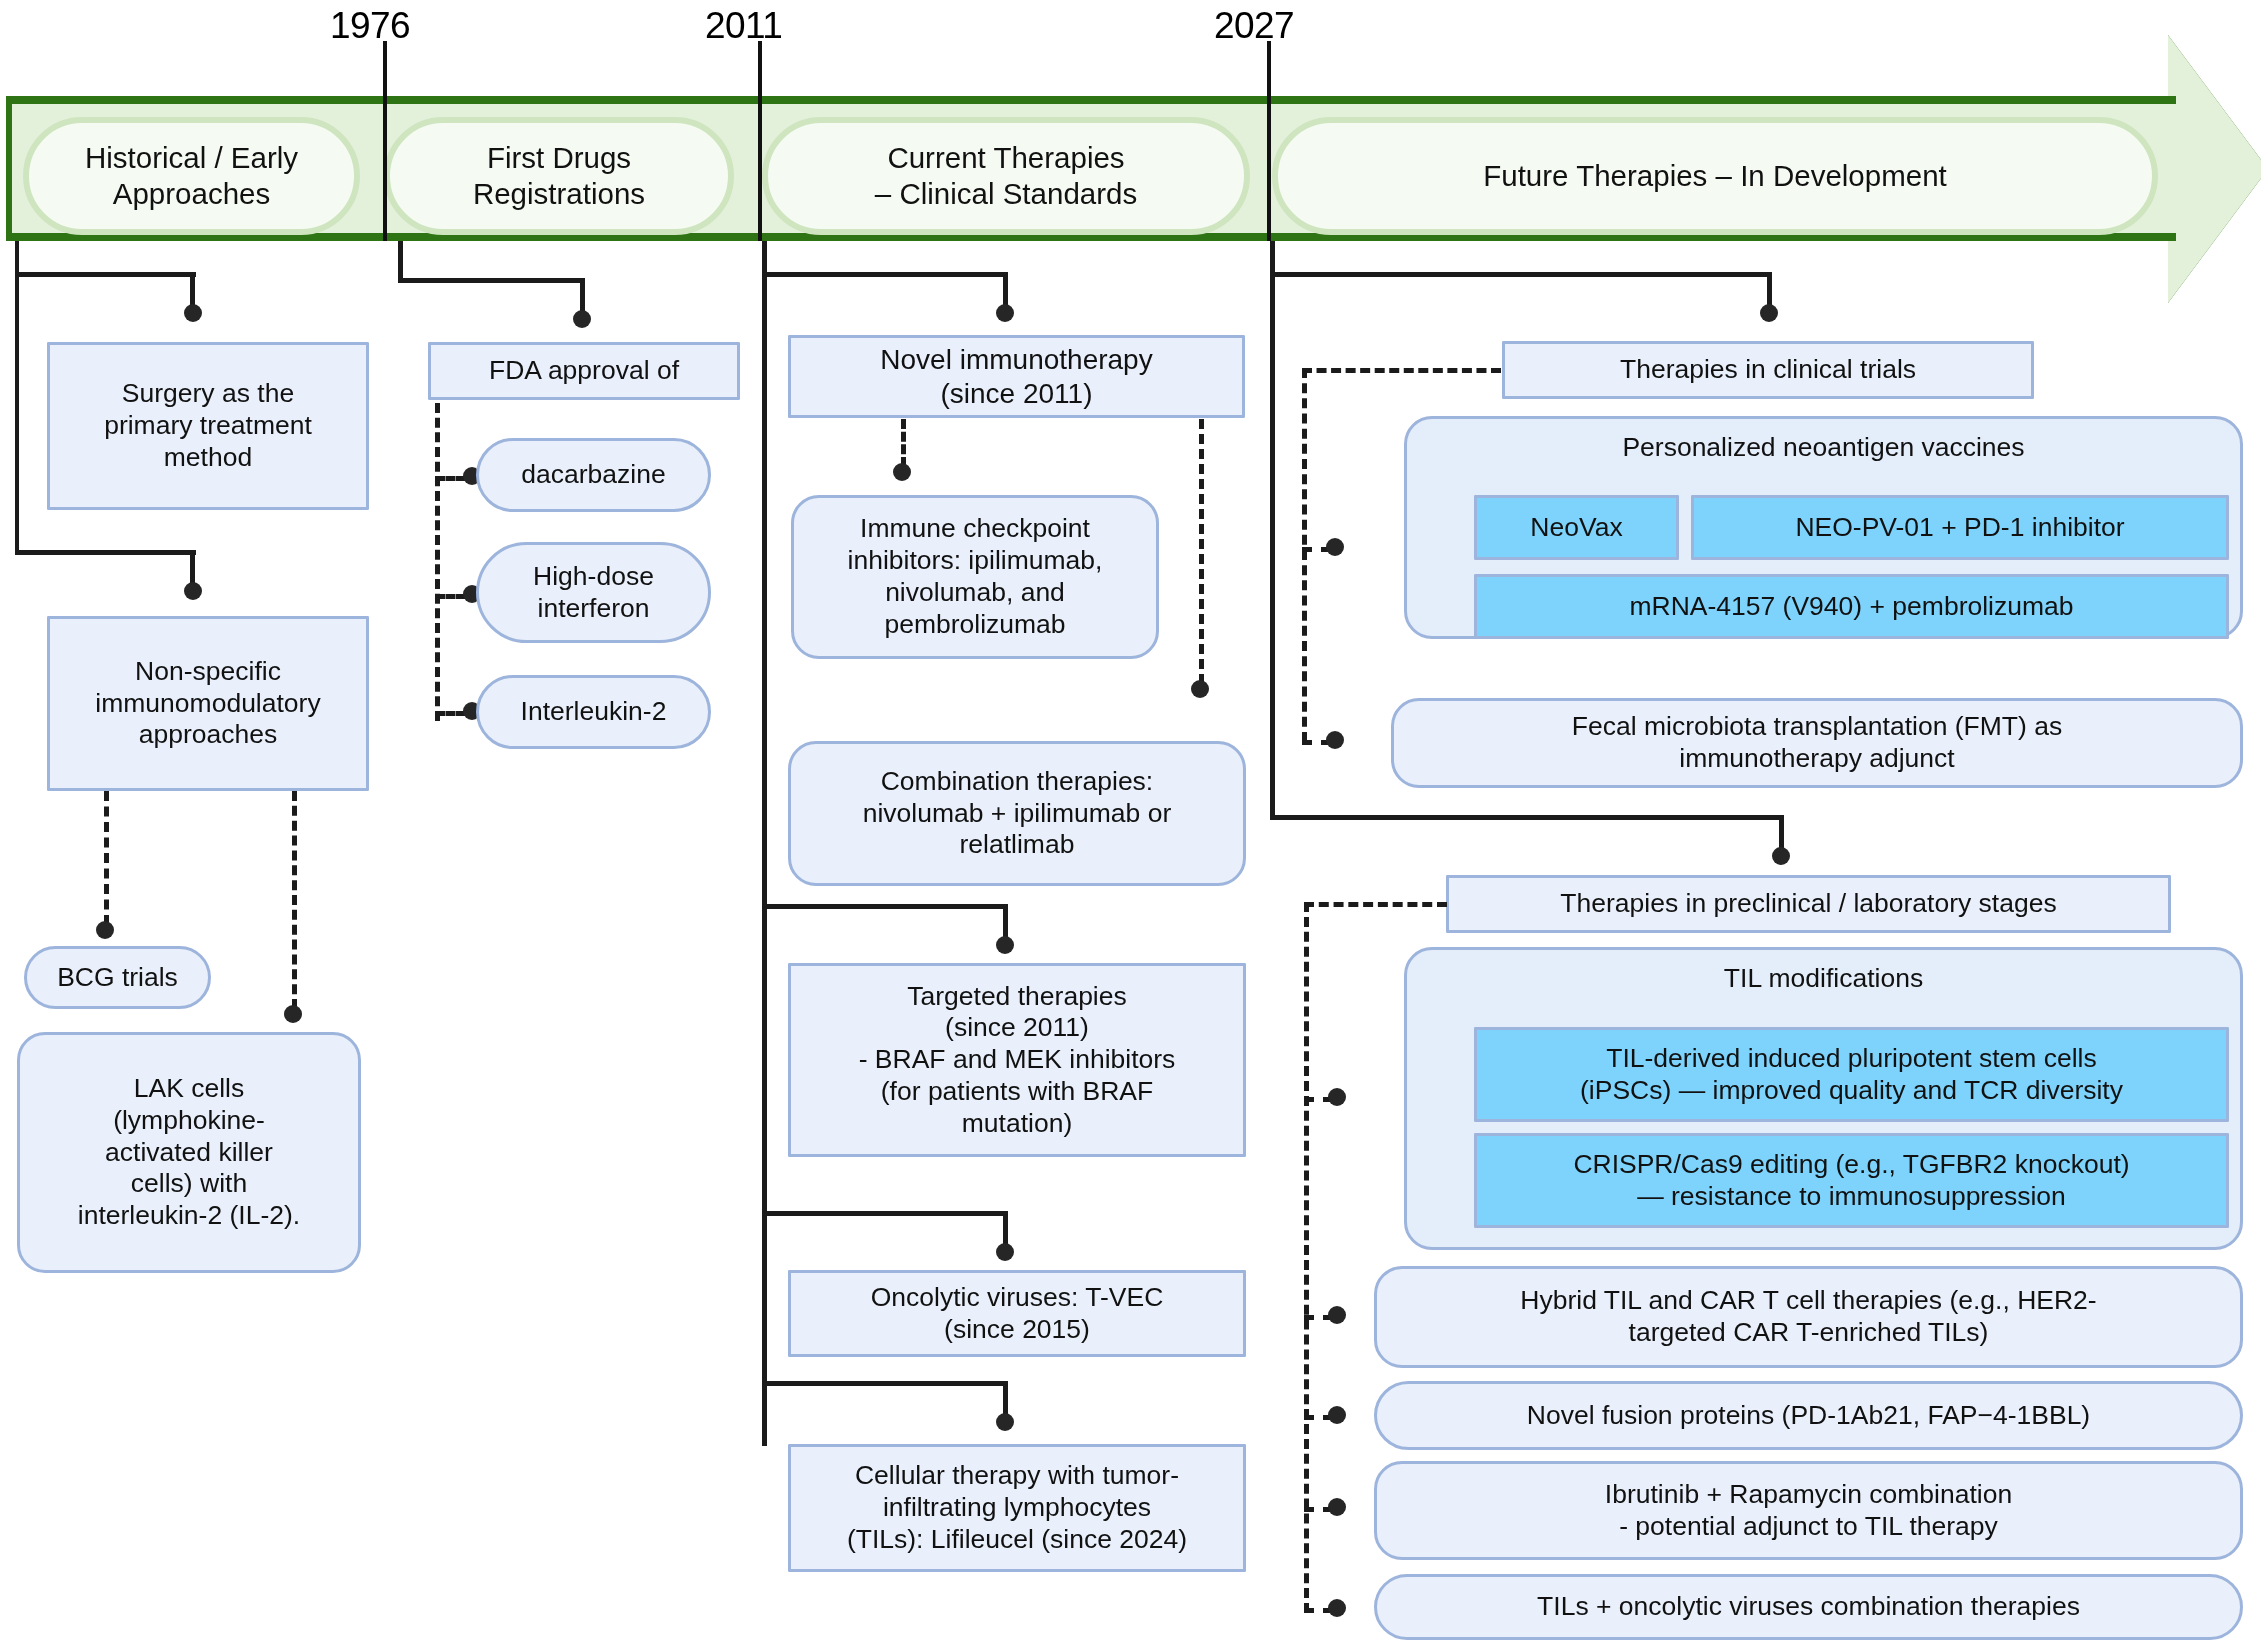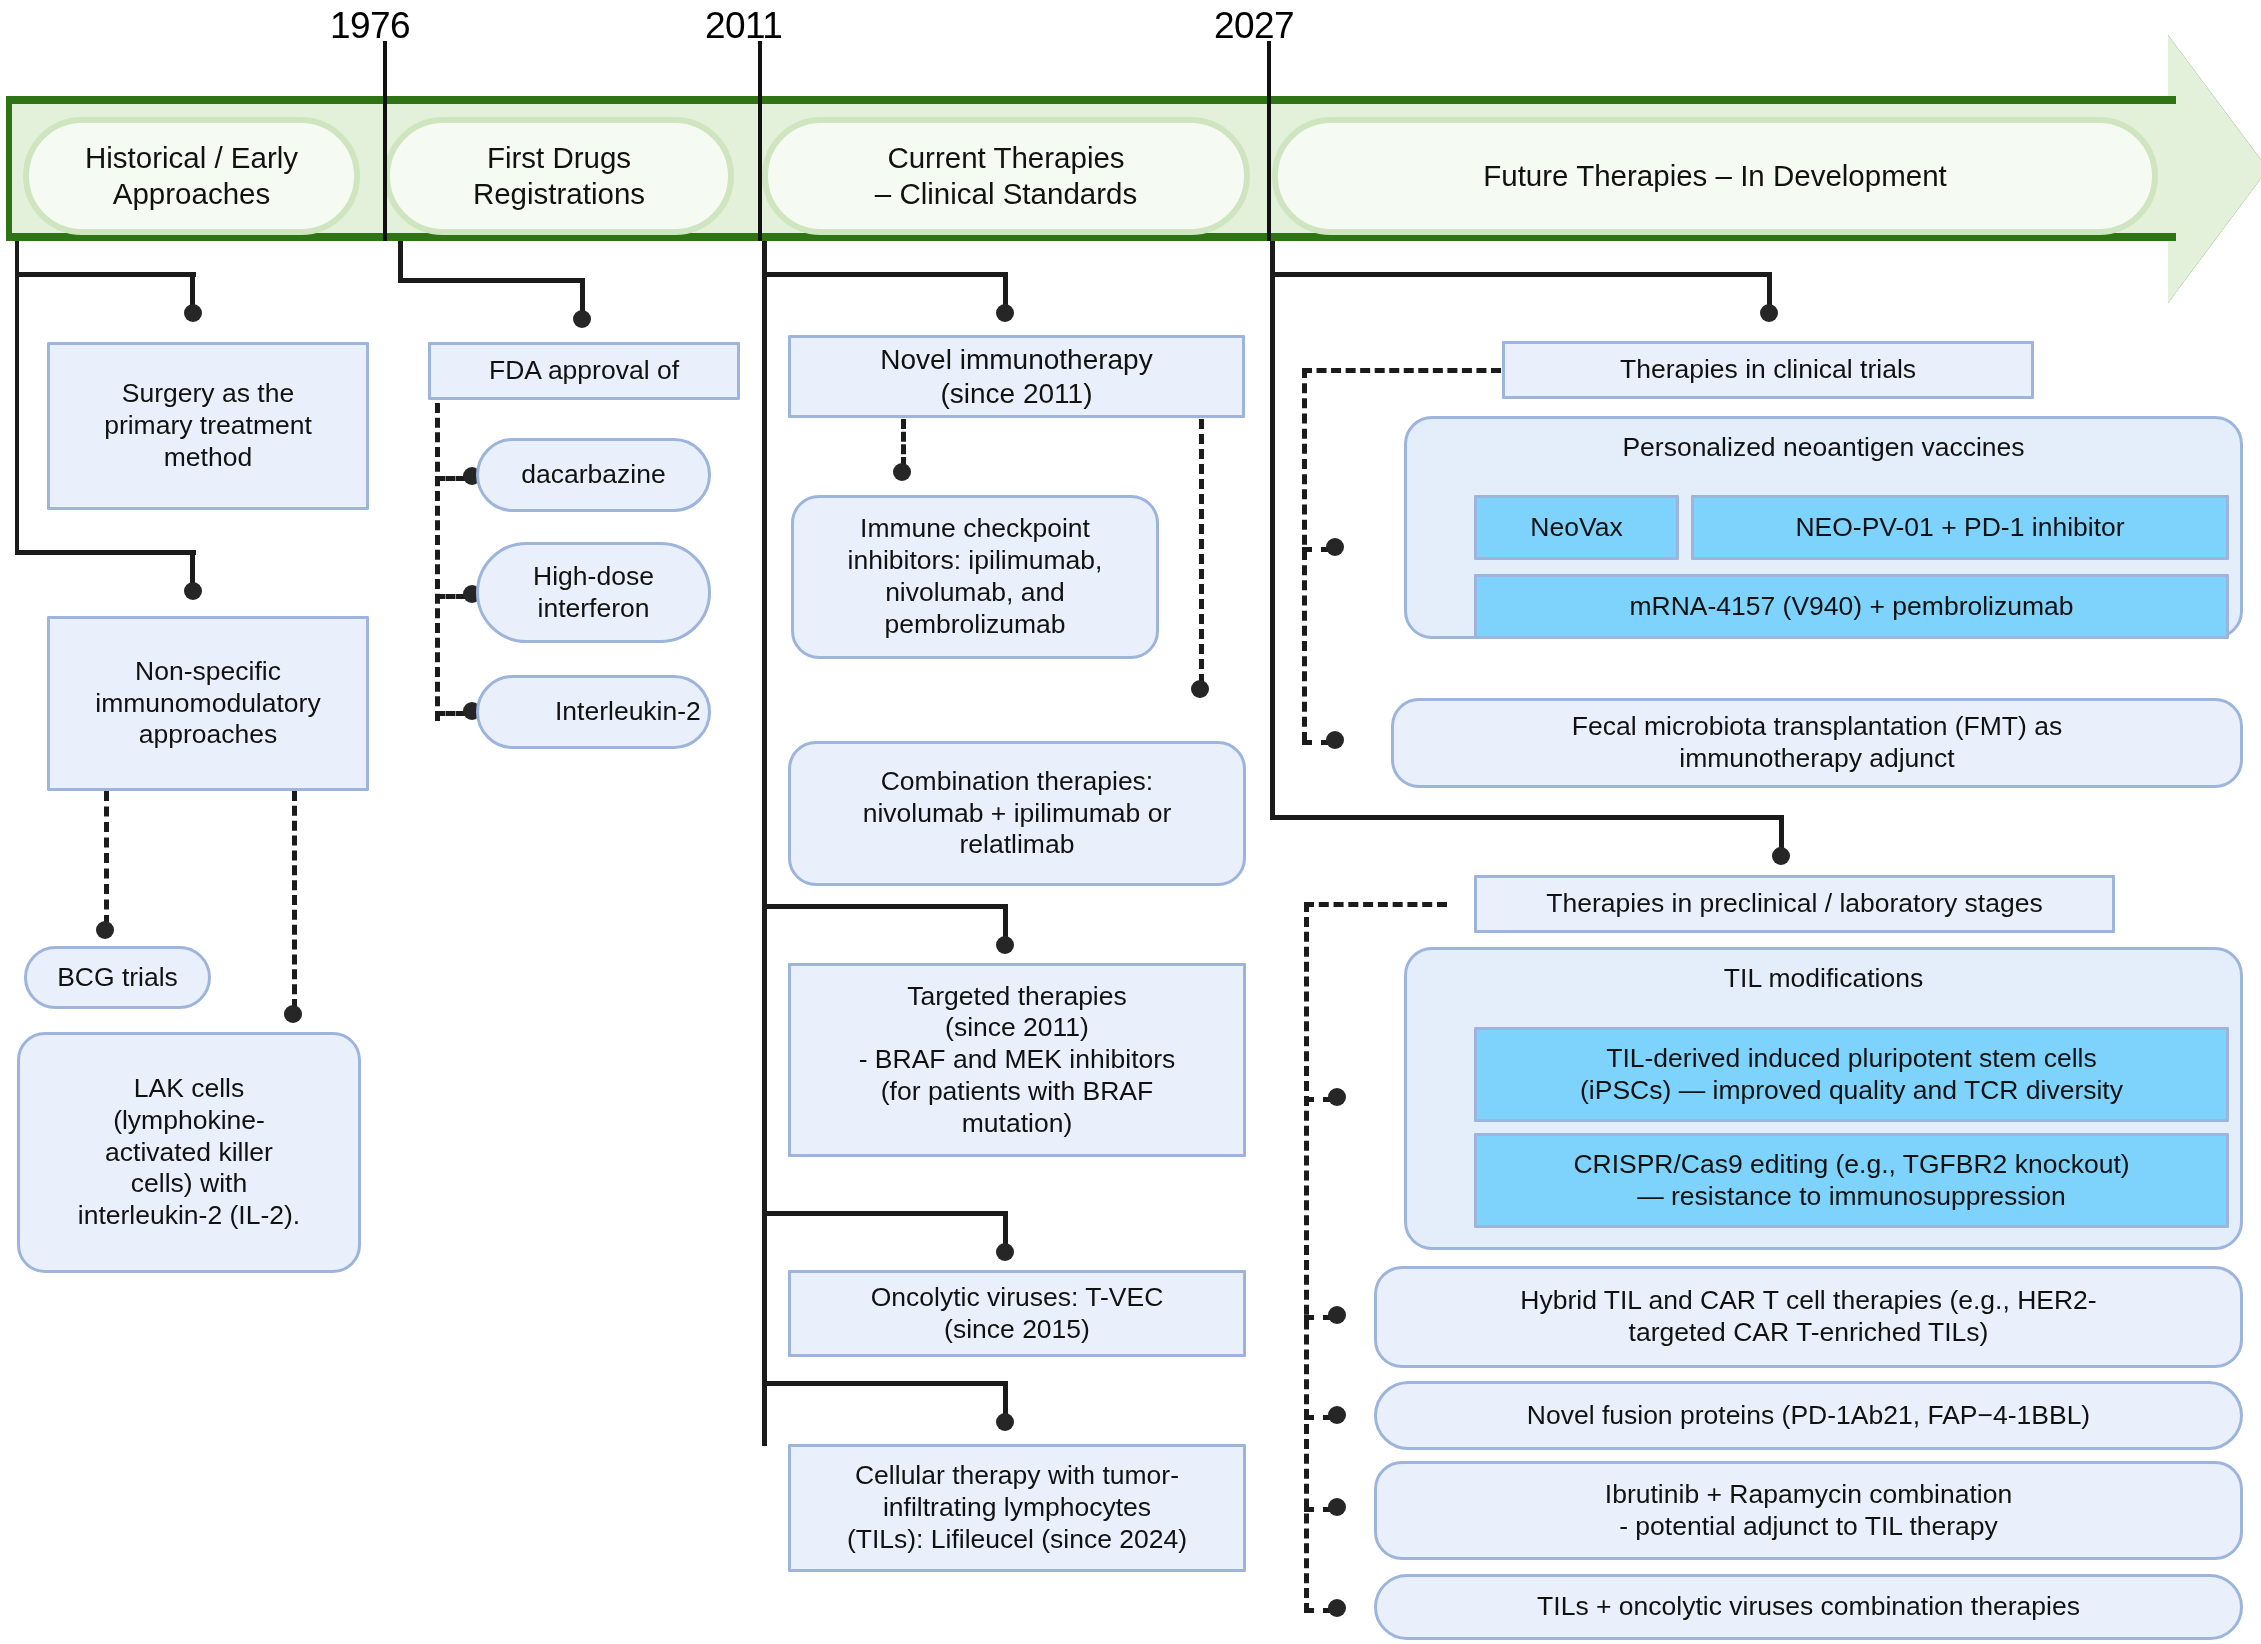--- a/index.html
+++ b/index.html
@@ -128,21 +128,21 @@
 </div>
 
 <div class="dhline" style="left:435px;top:594px;width:31px;"></div>
 <div class="dot" style="left:463px;top:585px;"></div>
 <div class="node pill f44" style="left:476px;top:542px;width:235px;height:101px;">
   <span>High-dose<br>interferon</span>
 </div>
 
 <div class="dhline" style="left:435px;top:711px;width:31px;"></div>
 <div class="dot" style="left:463px;top:702px;"></div>
-<div class="node pill f44" style="left:476px;top:675px;width:235px;height:74px;justify-content:flex-end;">
+<div class="node pill f44" style="left:476px;top:675px;width:235px;height:74px;">
   <span>Interleukin-2</span>
 </div>
 
 <div class="vline" style="left:762px;top:241px;height:1205px;"></div>
 
 <div class="hline" style="left:762px;top:272px;width:246px;"></div>
 <div class="vline" style="left:1003px;top:272px;height:37px;"></div>
 <div class="dot" style="left:996px;top:304px;"></div>
 
 <div class="node rect f46" style="left:788px;top:335px;width:457px;height:83px;">
@@ -214,21 +214,21 @@
 </div>
 
 <div class="node round f44" style="left:1391px;top:698px;width:852px;height:90px;">
   <span>Fecal microbiota transplantation (FMT) as<br>immunotherapy adjunct</span>
 </div>
 
 <div class="hline" style="left:1270px;top:815px;width:513px;"></div>
 <div class="vline" style="left:1779px;top:815px;height:37px;"></div>
 <div class="dot" style="left:1772px;top:847px;"></div>
 
-<div class="node rect f44" style="left:1446px;top:875px;width:641px;height:58px;margin-left:28px;">
+<div class="node rect f44" style="left:1446px;top:875px;width:725px;height:58px;">
   <span>Therapies in preclinical / laboratory stages</span>
 </div>
 
 <div class="dhline" style="left:1304px;top:902px;width:143px;"></div>
 <div class="dvline" style="left:1304px;top:902px;height:711px;"></div>
 
 <div class="dhline" style="left:1304px;top:1097px;width:29px;"></div>
 <div class="dot" style="left:1328px;top:1088px;"></div>
 
 <div class="node round grp" style="left:1404px;top:947px;width:839px;height:303px;

